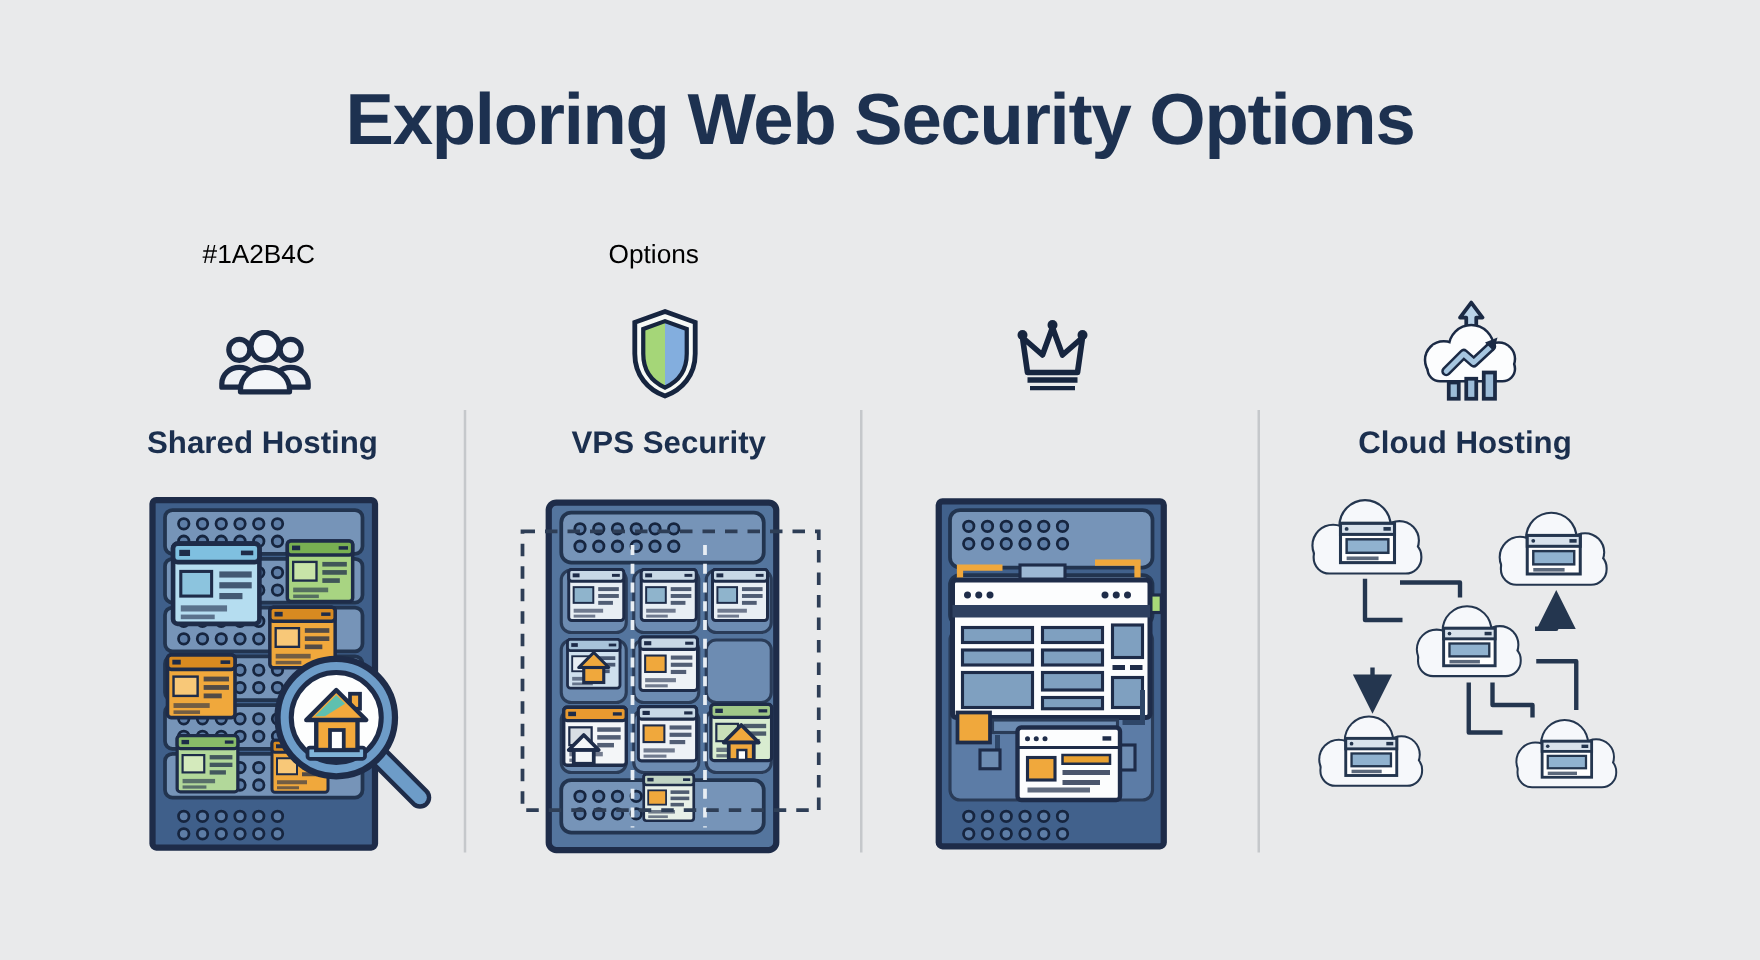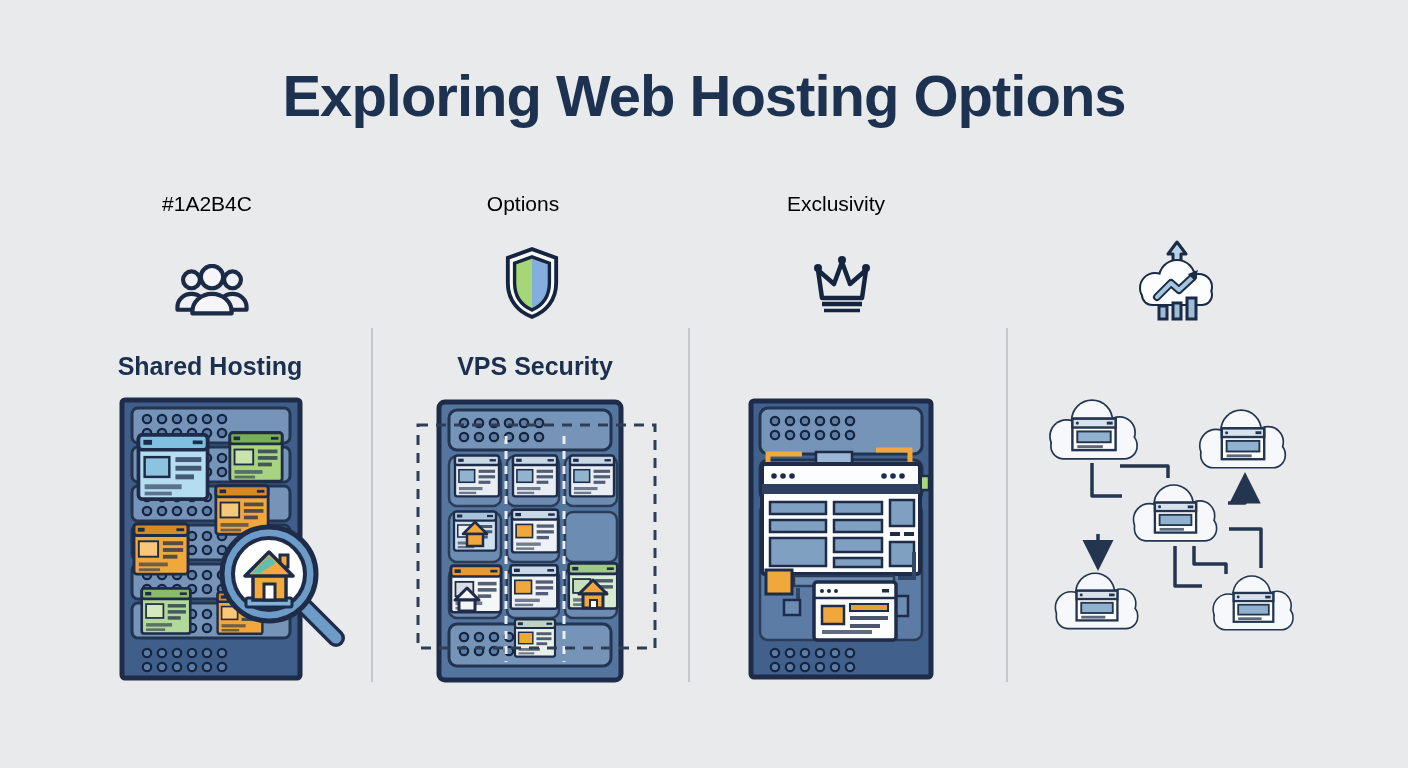--- a/index.html
+++ b/index.html
@@ -11,21 +11,21 @@
   .abs{position:absolute;}
   .main-title{
     width:1408px;top:62px;left:0;text-align:center;
     font-size:58px;font-weight:bold;letter-spacing:-1px;color:#1d3150;
   }
   .feature-label{
     top:192px;height:28px;text-align:center;
     font-size:21px;font-weight:500;color:#000000;
   }
   .col-title{
-    top:352px;height:32px;text-align:center;
+    top:340px;height:32px;text-align:center;
     font-size:25px;font-weight:bold;color:#1b2f4e;
   }
   .divider{top:328px;width:2px;height:354px;background:#c5c8cb;}
   svg{display:block;}
 </style>
 </head>
 <body>
 
 <div class="canvas">
 
@@ -75,25 +75,24 @@
         <rect x="33" y="23" width="44" height="32" fill="#ffffff" stroke="#24364f" stroke-width="2.5"></rect>
         <rect x="33" y="23" width="44" height="9" fill="#d8e2ec" stroke="#24364f" stroke-width="2.5"></rect>
         <circle cx="38" cy="27.5" r="1.6" fill="#24364f"></circle>
         <rect x="68" y="26" width="6" height="3" fill="#24364f"></rect>
         <rect x="38" y="36" width="34" height="11" fill="#90b2cf" stroke="#24364f" stroke-width="2"></rect>
         <rect x="38" y="50" width="26" height="3" fill="#24364f" opacity="0.75"></rect>
       </symbol>
     </defs>
   </svg>
 
-  <h1 class="abs main-title" style="margin:0">Exploring Web Hosting Options</h1>
+  <h1 class="abs main-title" style="margin:0">Exploring Web Security Options</h1>
 
   <div class="abs feature-label" style="left:57px;width:300px">#1A2B4C</div>
   <div class="abs feature-label" style="left:373px;width:300px">Options</div>
-  <div class="abs feature-label" style="left:686px;width:300px">Exclusivity</div>
 
   <svg class="abs" style="left:172px;top:264px" width="80" height="56" viewBox="0 0 84 60">
     <g stroke="#1b2a45" stroke-width="4.5" fill="#eef1f5" stroke-linejoin="round">
       <circle cx="20" cy="17" r="9"></circle>
       <circle cx="64" cy="17" r="9"></circle>
       <path d="M5 49 v-3 a15 14 0 0 1 30 0 v3 z"></path>
       <path d="M49 49 v-3 a15 14 0 0 1 30 0 v3 z"></path>
       <circle cx="42" cy="14" r="12" fill="#f4f6f9"></circle>
       <path d="M21 53 v-2 a21 19 0 0 1 42 0 v2 z" fill="#f4f6f9"></path>
     </g>
@@ -138,20 +137,21 @@
       <rect x="54" y="58" width="9" height="21"></rect>
     </g>
   </svg>
 
   <div class="abs divider" style="left:371px"></div>
   <div class="abs divider" style="left:688px"></div>
   <div class="abs divider" style="left:1006px"></div>
 
   <div class="abs col-title" style="left:60px;width:300px">Shared Hosting</div>
   <div class="abs col-title" style="left:385px;width:300px">VPS Security</div>
+  <div class="abs col-title" style="left:1022px;width:300px">Cloud Hosting</div>
 
   <svg class="abs" style="left:106px;top:392px" width="258" height="296" viewBox="0 0 258 296">
     <g>
       <rect x="16" y="8" width="178" height="278" rx="3" fill="#3f5f8a" stroke="#1e2c49" stroke-width="5"></rect>
       <g>
         <rect x="26" y="16" width="158" height="35" rx="6" fill="#7694b8" stroke="#22344f" stroke-width="3"></rect>
         <rect x="26" y="55" width="158" height="35" rx="6" fill="#7694b8" stroke="#22344f" stroke-width="3"></rect>
         <rect x="26" y="94" width="158" height="35" rx="6" fill="#7694b8" stroke="#22344f" stroke-width="3"></rect>
         <rect x="26" y="133" width="158" height="35" rx="6" fill="#7694b8" stroke="#22344f" stroke-width="3"></rect>
         <rect x="26" y="172" width="158" height="35" rx="6" fill="#7694b8" stroke="#22344f" stroke-width="3"></rect>

